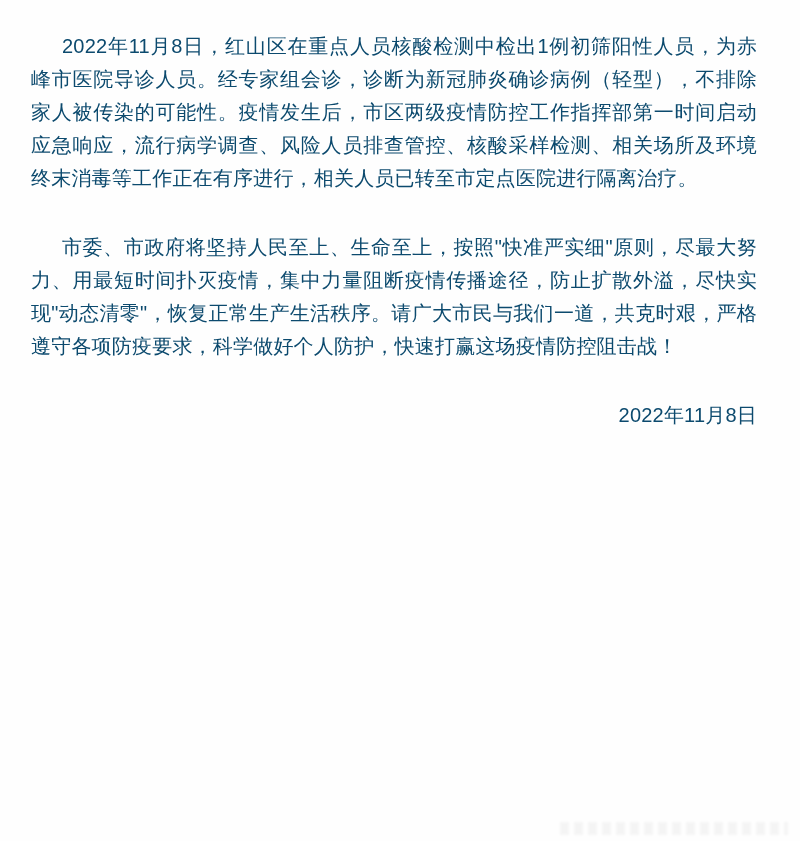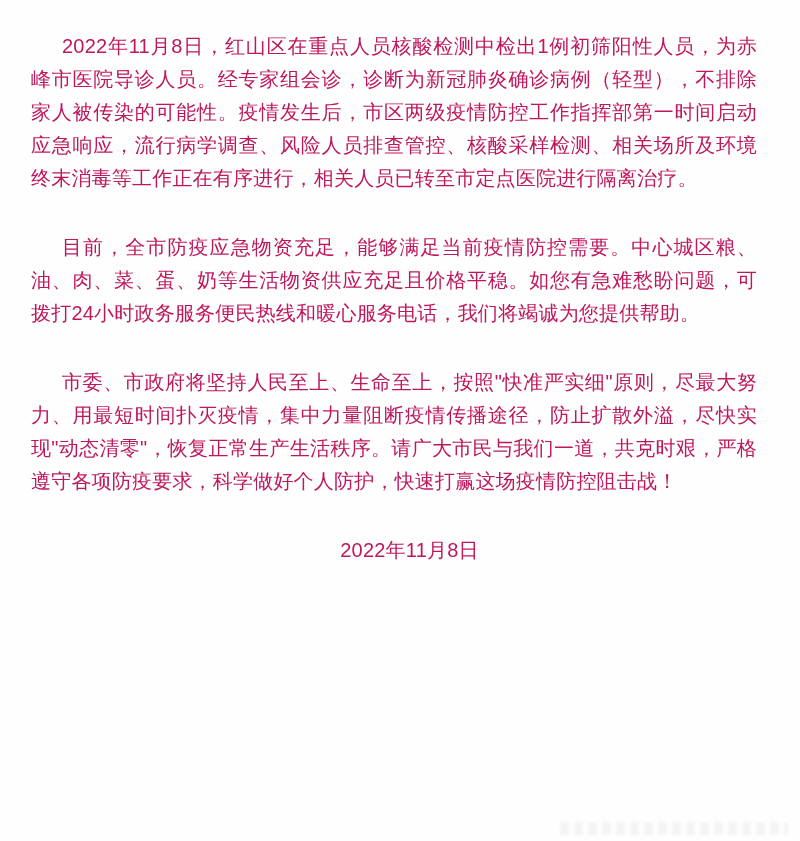--- a/index.html
+++ b/index.html
@@ -11,33 +11,33 @@
     height: 841px;
     background: #fefefe;
     overflow: hidden;
     position: relative;
     font-family: "Liberation Sans", "DejaVu Sans", sans-serif;
   }
   .article {
     box-sizing: border-box;
     width: 800px;
     padding: 30px 43px 0 31px;
-    color: #be185d;
+    color: #0c4a6e;
   }
   .article p {
     margin: 0 0 36px 0;
     font-size: 20px;
     line-height: 33px;
     text-indent: 31px;
     text-align: justify;
     letter-spacing: 0.2px;
     word-break: break-all;
   }
   .article p.date-line {
-    text-align: center;
+    text-align: right;
     margin-bottom: 16px;
   }
   
   .watermark {
     position: absolute;
     right: 12px;
     bottom: 6px;
     width: 228px;
     height: 13px;
     opacity: 0.05;
@@ -48,18 +48,17 @@
     );
     filter: blur(1px);
     pointer-events: none;
   }
 </style>
 </head>
 <body>
 
 <div class="article">
   <p>2022年11月8日，红山区在重点人员核酸检测中检出1例初筛阳性人员，为赤峰市医院导诊人员。经专家组会诊，诊断为新冠肺炎确诊病例（轻型），不排除家人被传染的可能性。疫情发生后，市区两级疫情防控工作指挥部第一时间启动应急响应，流行病学调查、风险人员排查管控、核酸采样检测、相关场所及环境终末消毒等工作正在有序进行，相关人员已转至市定点医院进行隔离治疗。</p>
-  <p>目前，全市防疫应急物资充足，能够满足当前疫情防控需要。中心城区粮、油、肉、菜、蛋、奶等生活物资供应充足且价格平稳。如您有急难愁盼问题，可拨打24小时政务服务便民热线和暖心服务电话，我们将竭诚为您提供帮助。</p>
   <p>市委、市政府将坚持人民至上、生命至上，按照"快准严实细"原则，尽最大努力、用最短时间扑灭疫情，集中力量阻断疫情传播途径，防止扩散外溢，尽快实现"动态清零"，恢复正常生产生活秩序。请广大市民与我们一道，共克时艰，严格遵守各项防疫要求，科学做好个人防护，快速打赢这场疫情防控阻击战！</p>
   <p class="date-line">2022年11月8日</p>
 </div>
 
 <div class="watermark"></div>
 
 </body></html>

